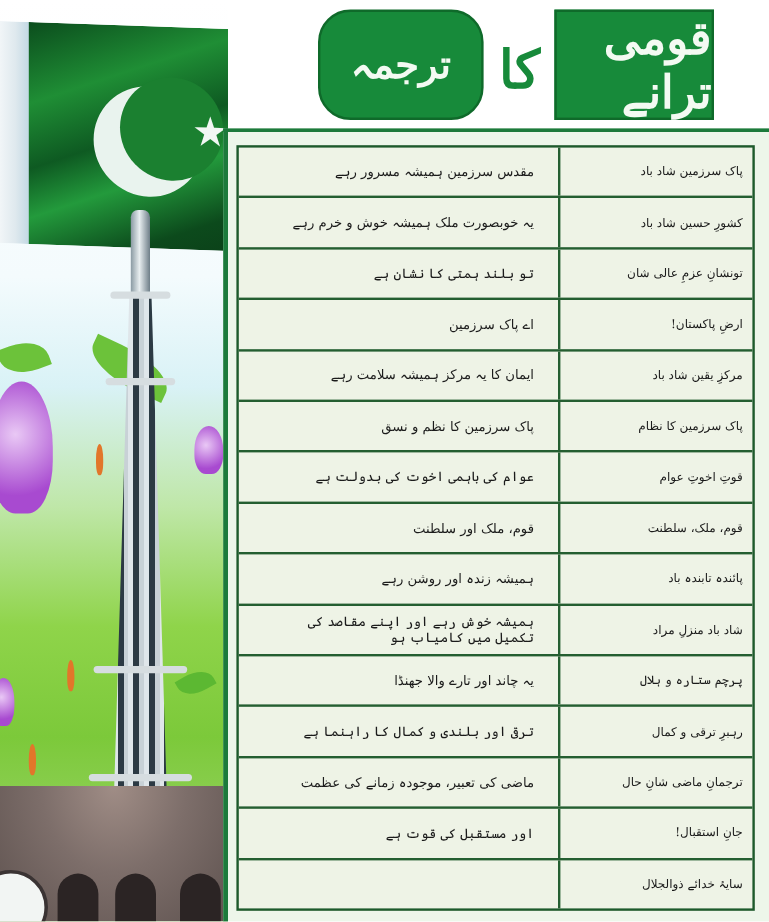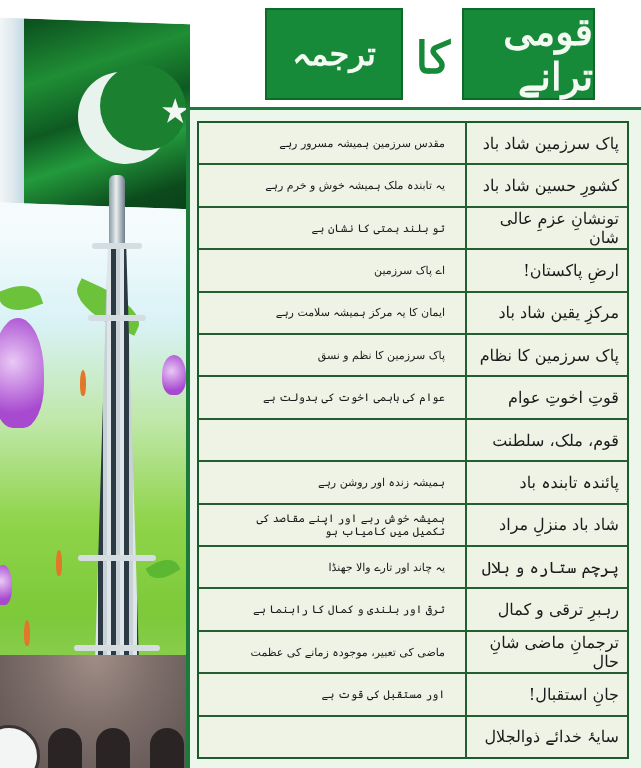--- a/index.html
+++ b/index.html
@@ -35,34 +35,34 @@
            background: #f2f5f3; border: 3px solid #3a3333; }
   .leaf { position: absolute; background: #6cc23a; border-radius: 0 70% 0 70%; }
   .flower { position: absolute; background: radial-gradient(circle at 40% 40%, #e9c8f5, #a84ad0 70%); border-radius: 50% 50% 40% 40%; }
   .bud { position: absolute; width: 6px; height: 26px; background: #e2762a; border-radius: 50% 50% 40% 40%; }
 
   
   .title-box { position: absolute; top: 8px; height: 92px; background: #178a3a; border: 2px solid #0f6a2a;
                color: #f3faf2; display: flex; align-items: center; justify-content: center;
                font-family: "DejaVu Serif", serif; font-weight: bold; direction: rtl; }
   .title-main { left: 462px; width: 133px; font-size: 38px; }
-  .title-sub  { left: 265px; width: 138px; font-size: 32px; }
+  .title-sub  { left: 265px; width: 138px; font-size: 32px; border-radius: 27px; }
   .title-ka   { position: absolute; left: 408px; top: 18px; width: 50px; height: 80px; display: flex;
                 align-items: center; justify-content: center; color: #178a3a; font-size: 44px;
                 font-family: Liberation Serif, serif; font-weight: bold; }
 
   
   .panel { position: absolute; left: 186px; top: 107px; width: 455px; height: 661px;
            background: #edf6ea; border-left: 4px solid #1c7a3b; border-top: 3px solid #1c7a3b; }
   .table { position: absolute; left: 197px; top: 121px; width: 432px; height: 638px;
            border: 2px solid #1d5a2c; background: #eef3e6; display: flex; flex-direction: column; }
   .row { flex: 1; display: flex; direction: rtl; border-bottom: 2px solid #245e31; }
   .row:last-child { border-bottom: none; }
   .cell-orig { width: 162px; border-left: 2px solid #245e31; display: flex; align-items: center;
-               padding-right: 8px; font-size: 16px; color: #1b1b1b; font-family: "DejaVu Serif", serif; }
+               padding-right: 8px; font-size: 10px; color: #1b1b1b; font-family: "DejaVu Serif", serif; }
   .cell-trans { flex: 1; display: flex; align-items: center; padding-right: 20px;
                 font-size: 11px; color: #1b1b1b; font-family: "DejaVu Serif", serif; margin-left: 30px; }
 </style>
 </head>
 <body>
 
 <div class="art">
   <div class="flag">
     <div class="flag-white"></div>
     <div class="flag-green"></div>
@@ -103,21 +103,21 @@
 <div class="title-box title-sub">ترجمہ</div>
 
 <div class="panel"></div>
 <div class="table">
   <div class="row">
       <div class="cell-orig">پاک سرزمین شاد باد</div>
       <div class="cell-trans">مقدس سرزمین ہمیشہ مسرور رہے</div>
     </div>
   <div class="row">
       <div class="cell-orig">کشورِ حسین شاد باد</div>
-      <div class="cell-trans">یہ تابندہ ملک ہمیشہ خوش و خرم رہے</div>
+      <div class="cell-trans">یہ خوبصورت ملک ہمیشہ خوش و خرم رہے</div>
     </div>
   <div class="row">
       <div class="cell-orig">تونشانِ عزمِ عالی شان</div>
       <div class="cell-trans">تو بلند ہمتی کا نشان ہے</div>
     </div>
   <div class="row">
       <div class="cell-orig">ارضِ پاکستان!</div>
       <div class="cell-trans">اے پاک سرزمین</div>
     </div>
   <div class="row">
@@ -127,20 +127,21 @@
   <div class="row">
       <div class="cell-orig">پاک سرزمین کا نظام</div>
       <div class="cell-trans">پاک سرزمین کا نظم و نسق</div>
     </div>
   <div class="row">
       <div class="cell-orig">قوتِ اخوتِ عوام</div>
       <div class="cell-trans">عوام کی باہمی اخوت کی بدولت ہے</div>
     </div>
   <div class="row">
       <div class="cell-orig">قوم، ملک، سلطنت</div>
+      <div class="cell-trans">قوم، ملک اور سلطنت</div>
     </div>
   <div class="row">
       <div class="cell-orig">پائندہ تابندہ باد</div>
       <div class="cell-trans">ہمیشہ زندہ اور روشن رہے</div>
     </div>
   <div class="row">
       <div class="cell-orig">شاد باد منزلِ مراد</div>
       <div class="cell-trans">ہمیشہ خوش رہے اور اپنے مقاصد کی تکمیل میں کامیاب ہو</div>
     </div>
   <div class="row">

